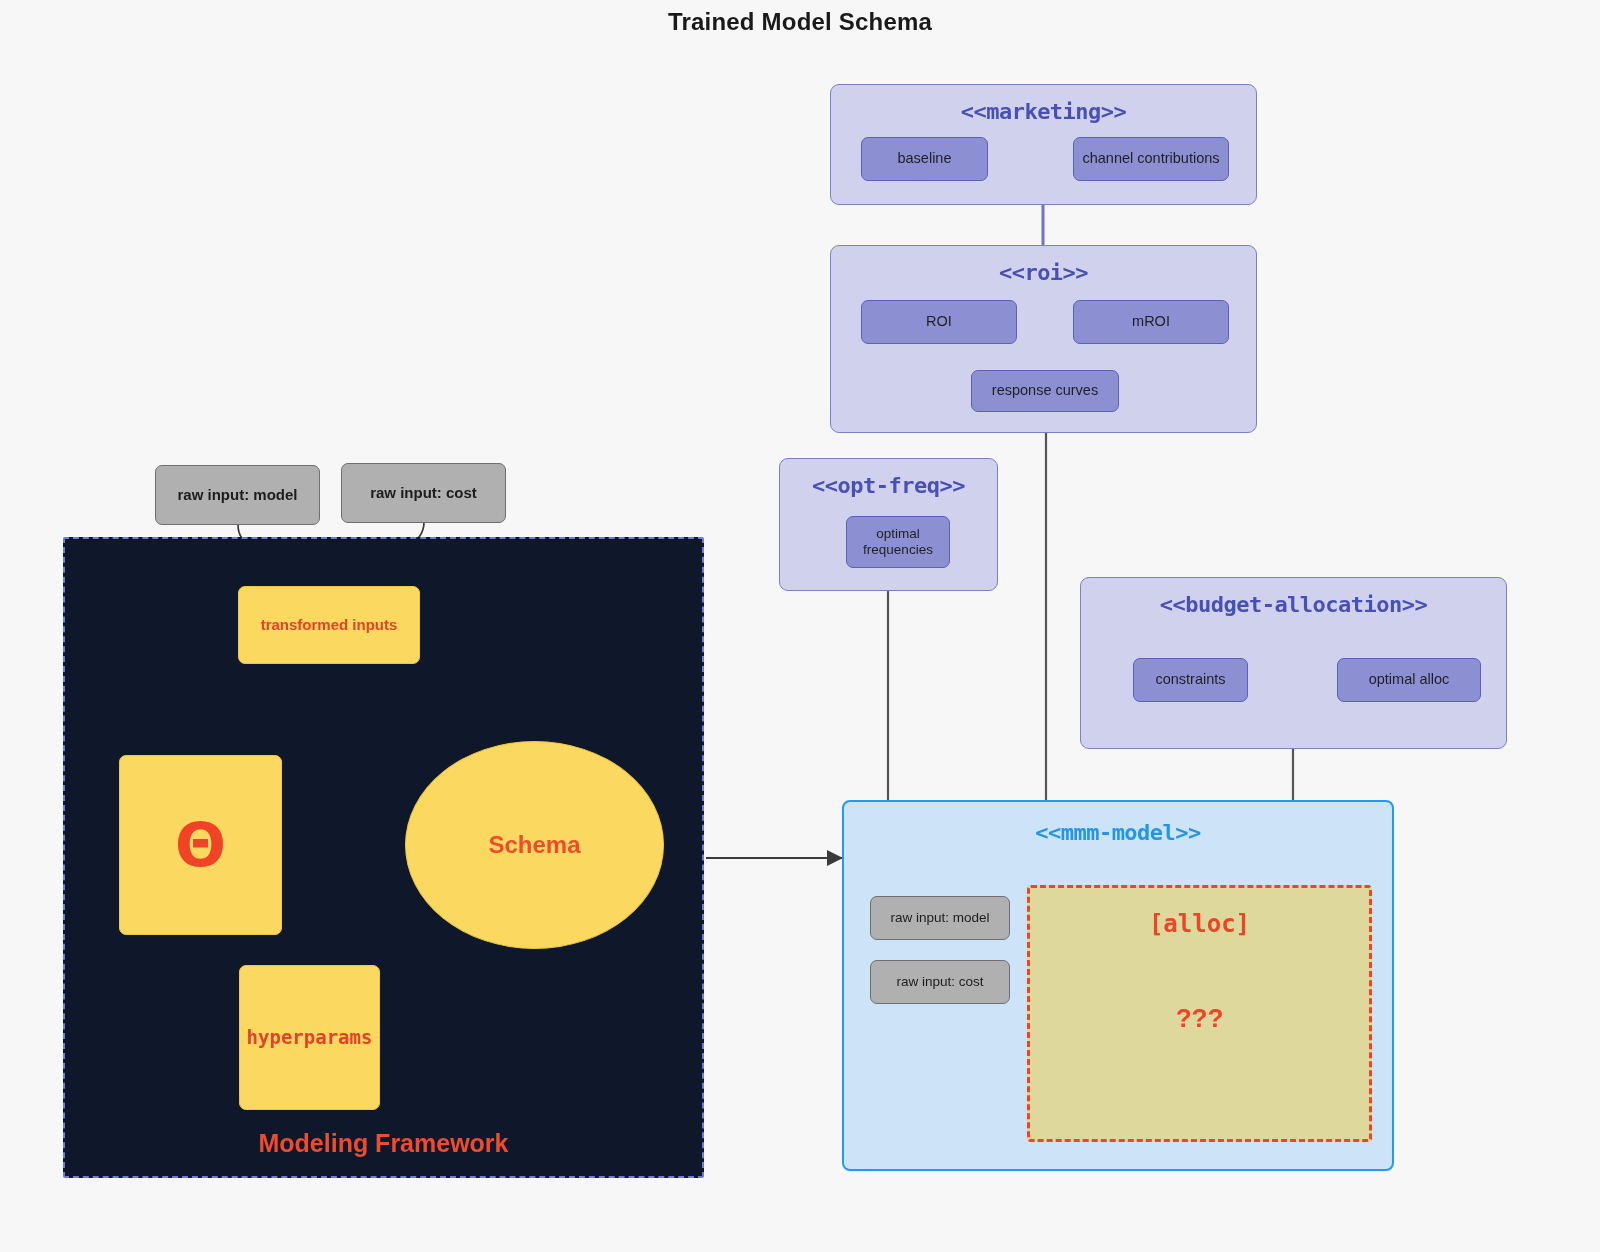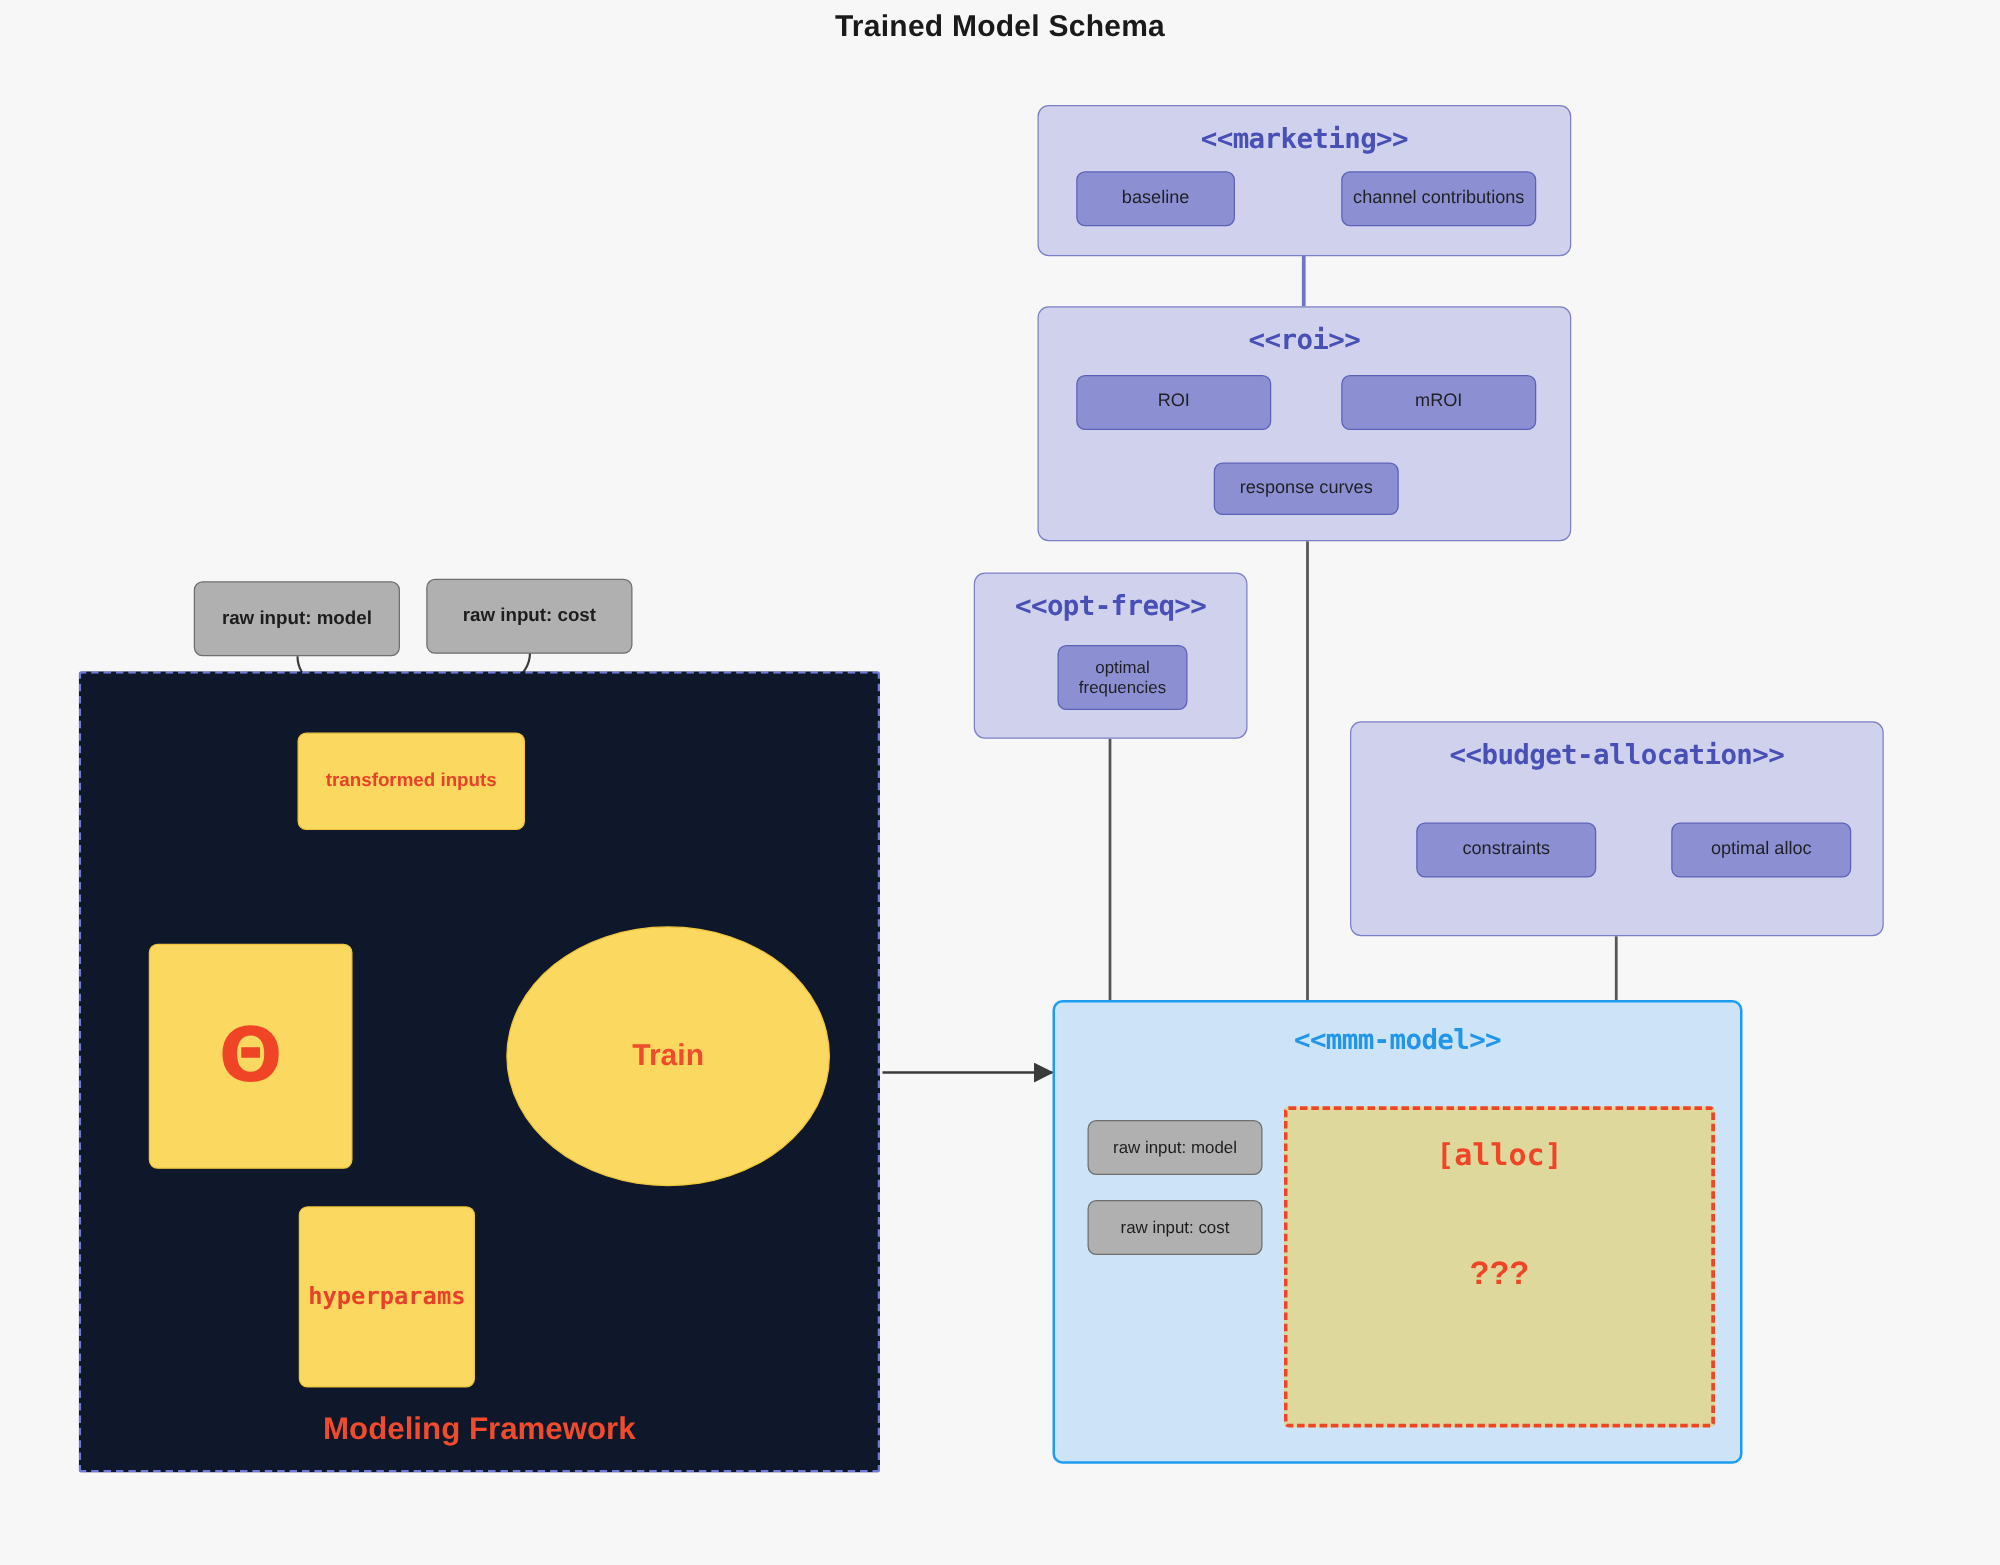--- a/index.html
+++ b/index.html
@@ -302,21 +302,21 @@
       <span class="label">mROI</span>
     </div>
     <div class="node pnode" style="left:140px; top:124px; width:148px; height:42px;">
       <div class="shadowcard"></div>
       <span class="label">response curves</span>
     </div>
   </div>
 
   <div class="package" style="left:1080px; top:577px; width:427px; height:172px;">
     <div class="package-title">&lt;&lt;budget-allocation&gt;&gt;</div>
-    <div class="node pnode" style="left:52px; top:80px; width:144px; height:44px;">
+    <div class="node pnode" style="left:52px; top:80px; width:115px; height:44px;">
       <div class="shadowcard"></div>
       <span class="label">constraints</span>
     </div>
     <div class="node pnode" style="left:256px; top:80px; width:144px; height:44px;">
       <div class="shadowcard"></div>
       <span class="label">optimal alloc</span>
     </div>
   </div>
 
   <div class="mmm-package" style="left:842px; top:800px; width:552px; height:371px;">
@@ -359,16 +359,16 @@
     <div class="shadowcard"></div>
     <span class="theta-glyph">Θ</span>
   </div>
 
   <div class="node ynode" style="left:239px; top:965px; width:141px; height:145px;">
     <div class="shadowcard"></div>
     <span class="label mono-label">hyperparams</span>
   </div>
 
   <div class="train-ellipse" style="left:405px; top:741px; width:259px; height:208px;">
-    <span>Train</span>
+    <span>Schema</span>
   </div>
 
 </div>
 
 </body></html>

